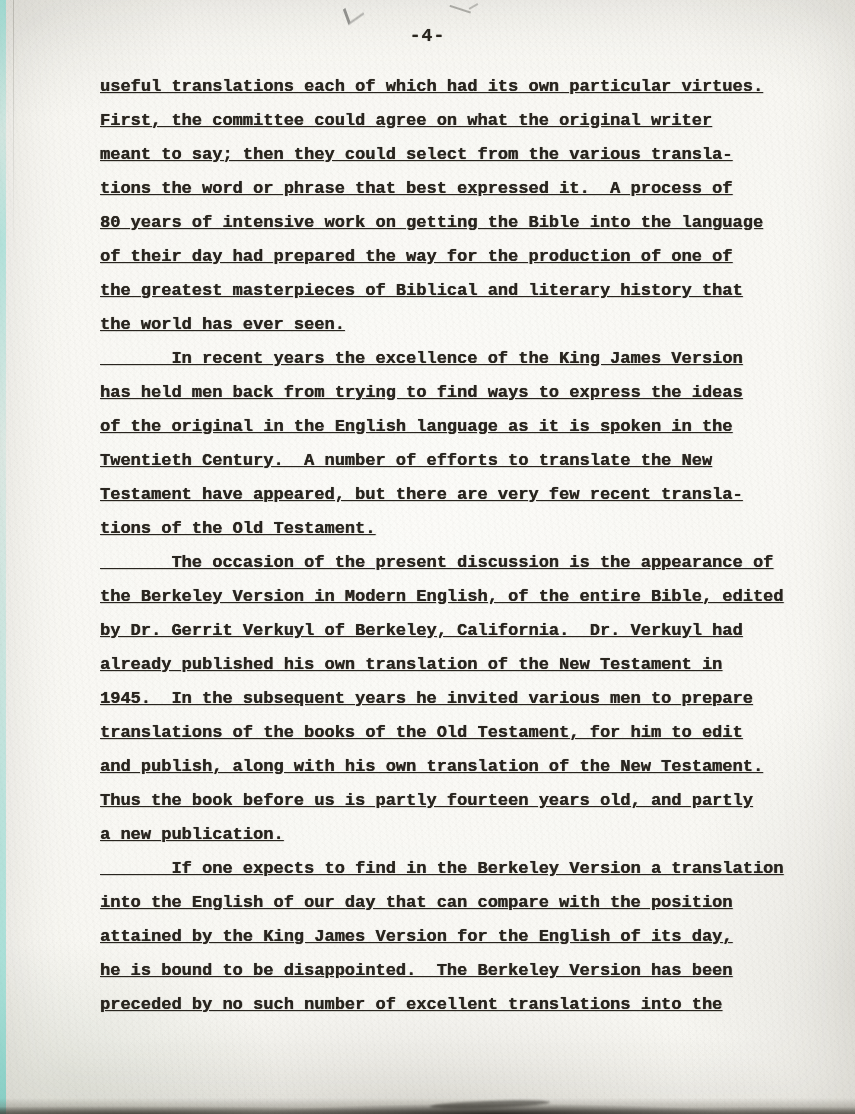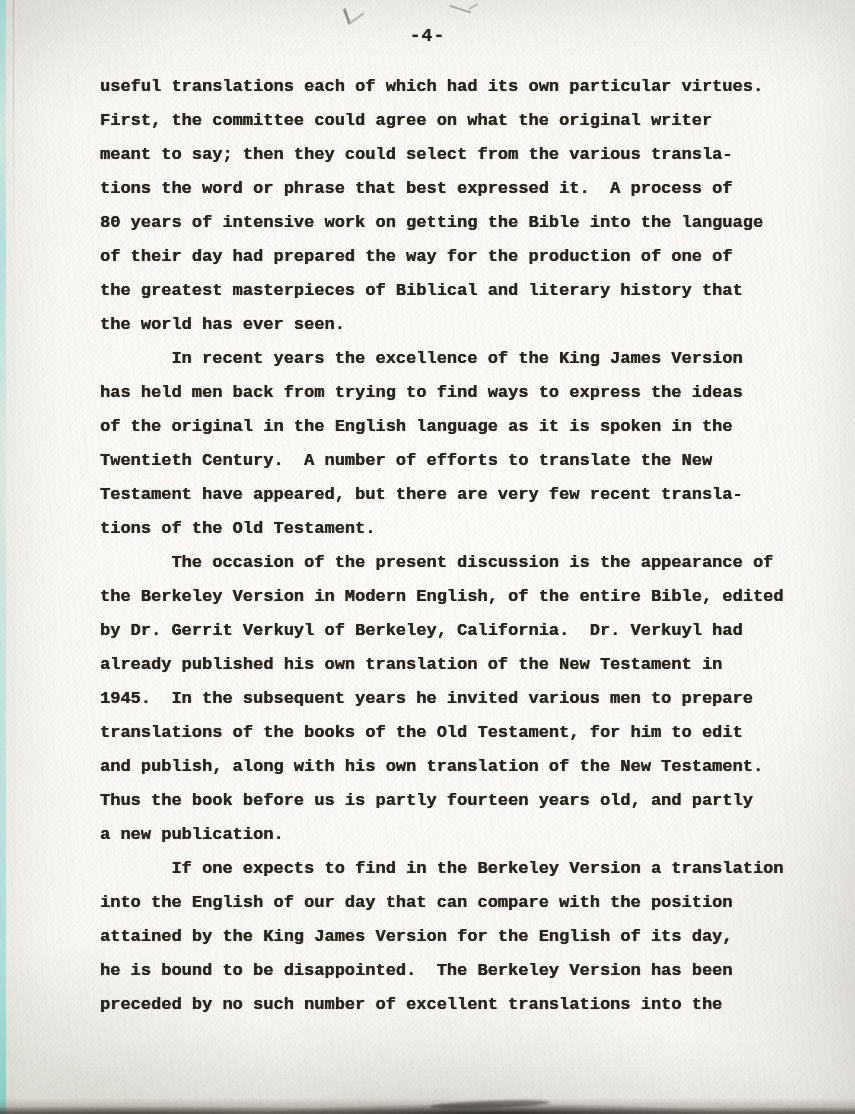--- a/index.html
+++ b/index.html
@@ -47,20 +47,21 @@
   }
   .text-body {
     position: absolute;
     top: 70px;
     left: 100px;
     right: 40px;
     font-size: 17px;
     line-height: 34px;
     white-space: pre;
     text-shadow: 0 0 0.7px rgba(35,30,24,0.85), 0.4px 0.4px 0.6px rgba(35,30,24,0.45);
+    text-decoration: underline;
   }
   .line { height: 34px; }
   
   .scan-edge-left {
     position: absolute;
     left: 0;
     top: 0;
     bottom: 0;
     width: 6px;
     background: linear-gradient(to bottom,

